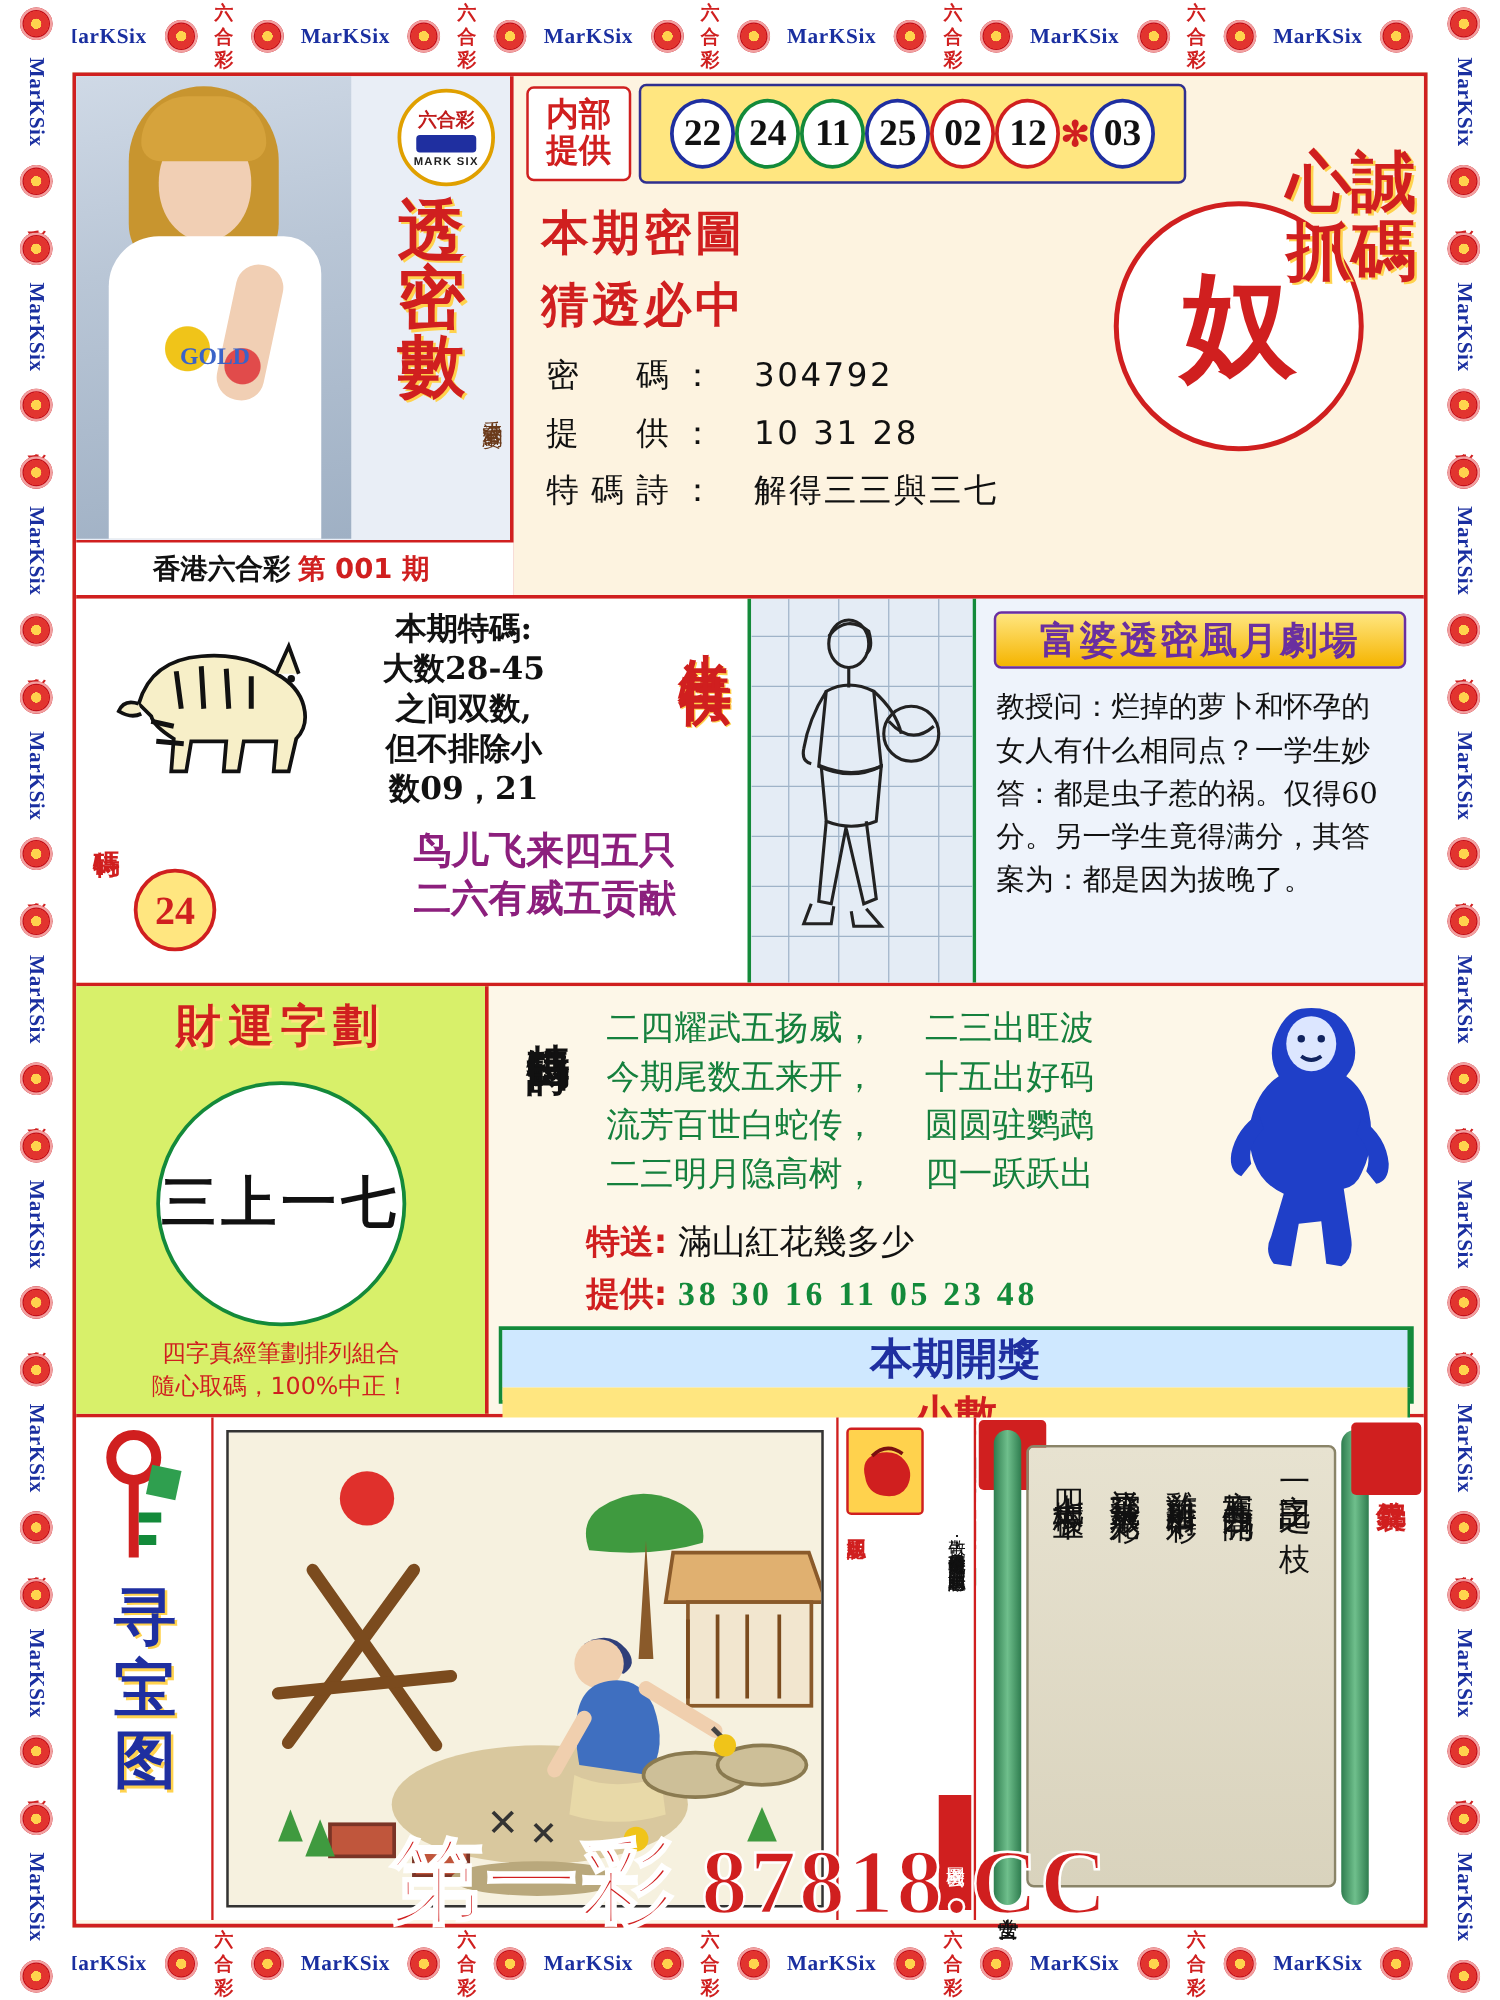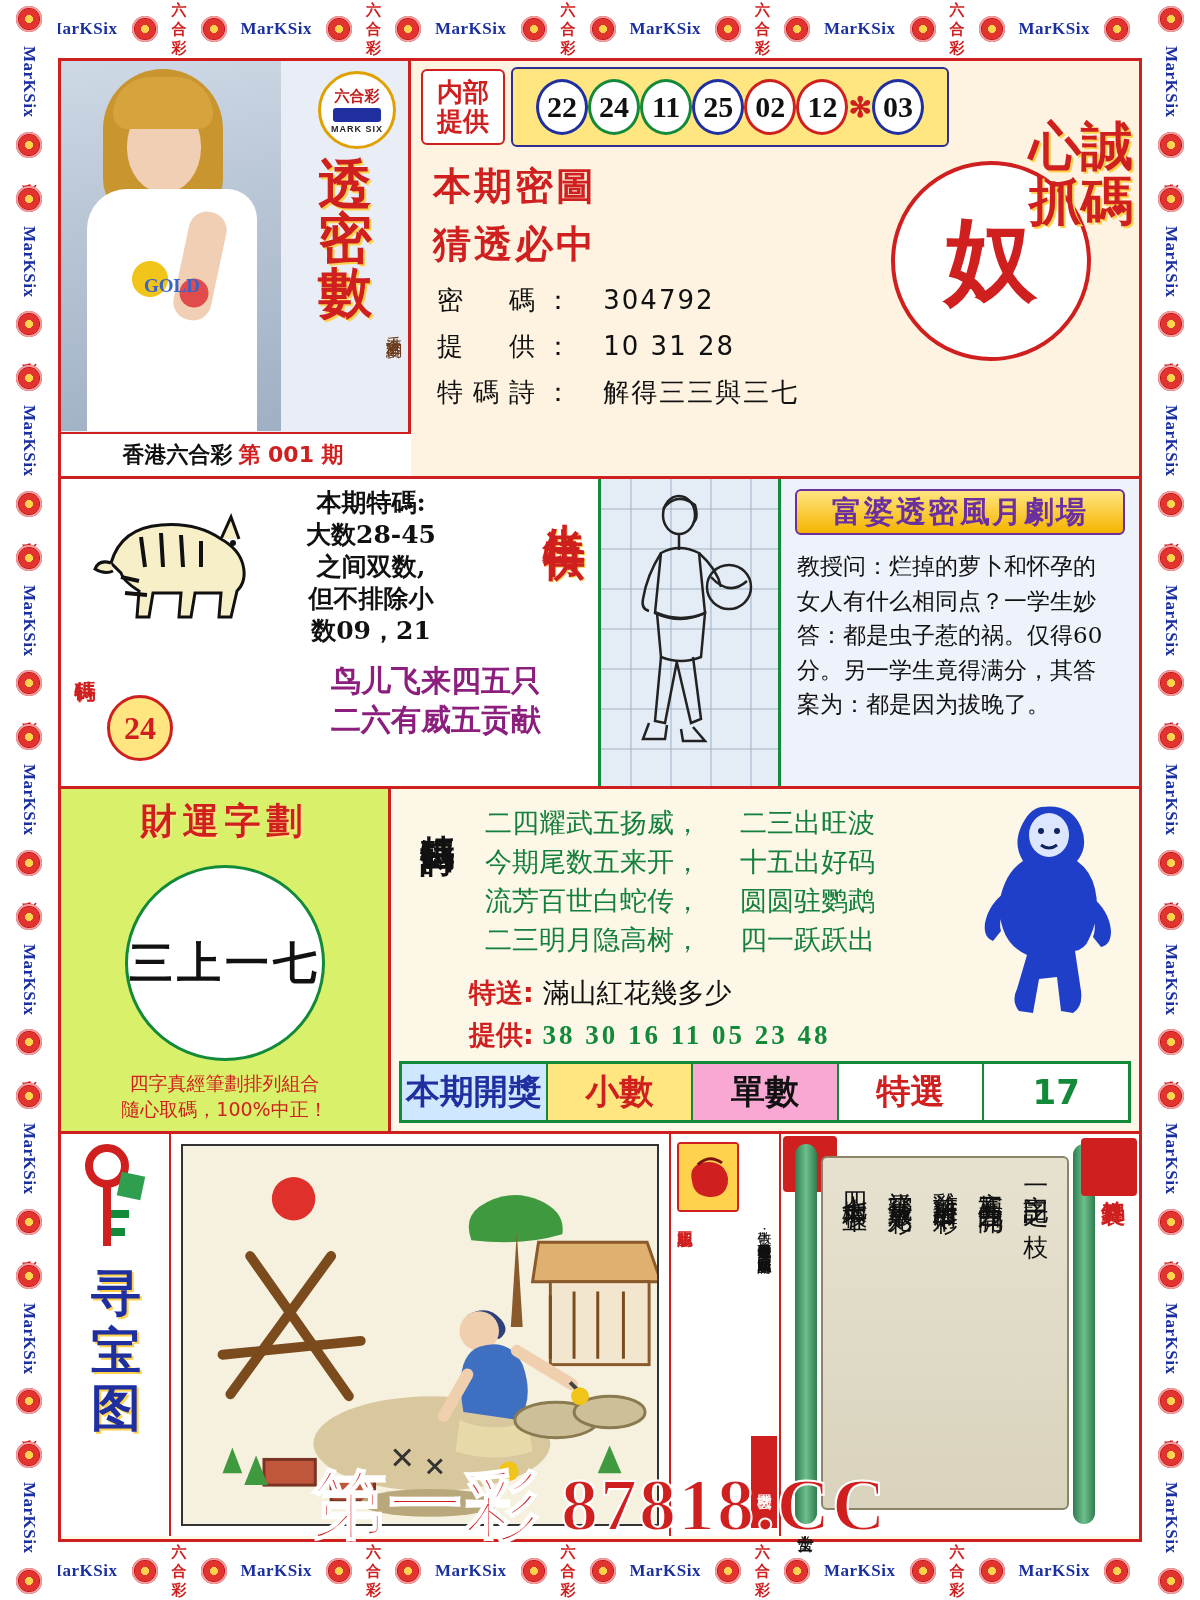--- a/index.html
+++ b/index.html
@@ -240,21 +240,21 @@
   .special-send b { color:#d01f1f; }
   .special-send i { font-style:normal; color:#111; font-family:"DejaVu Serif", serif; }
   .provide-row {
     position:absolute; left:78px; top:228px; font-size:27px; font-family:"DejaVu Sans", sans-serif;
   }
   .provide-row b { color:#d01f1f; }
   .provide-row i { font-style:normal; color:#138a3a; font-weight:bold; letter-spacing:3px; font-family:"Liberation Serif", serif;}
   .monkey { position:absolute; right:6px; top:6px; width:170px; height:250px; }
   .result-bar {
     position:absolute; left:8px; right:8px; bottom:8px; height:62px;
-    border:3px solid #138a3a; background:#fff; display:flex; align-items:stretch;
+    border:3px solid #138a3a; background:#fff; display:flex; align-items:stretch;flex-direction:column;
   }
   .result-bar .cell {
     flex:1; display:flex; align-items:center; justify-content:center;
     font-family:"DejaVu Sans", sans-serif; font-weight:bold; font-size:34px;
     border-right:2px solid #138a3a;
   }
   .result-bar .cell:last-child { border-right:none; }
   .rb-title { background:#cfe8ff; color:#1f2fa0; font-size:38px; flex:1.4; }
   .rb-a { background:#ffe680; color:#d01f1f; }
   .rb-b { background:#f9a8d4; color:#111; }

